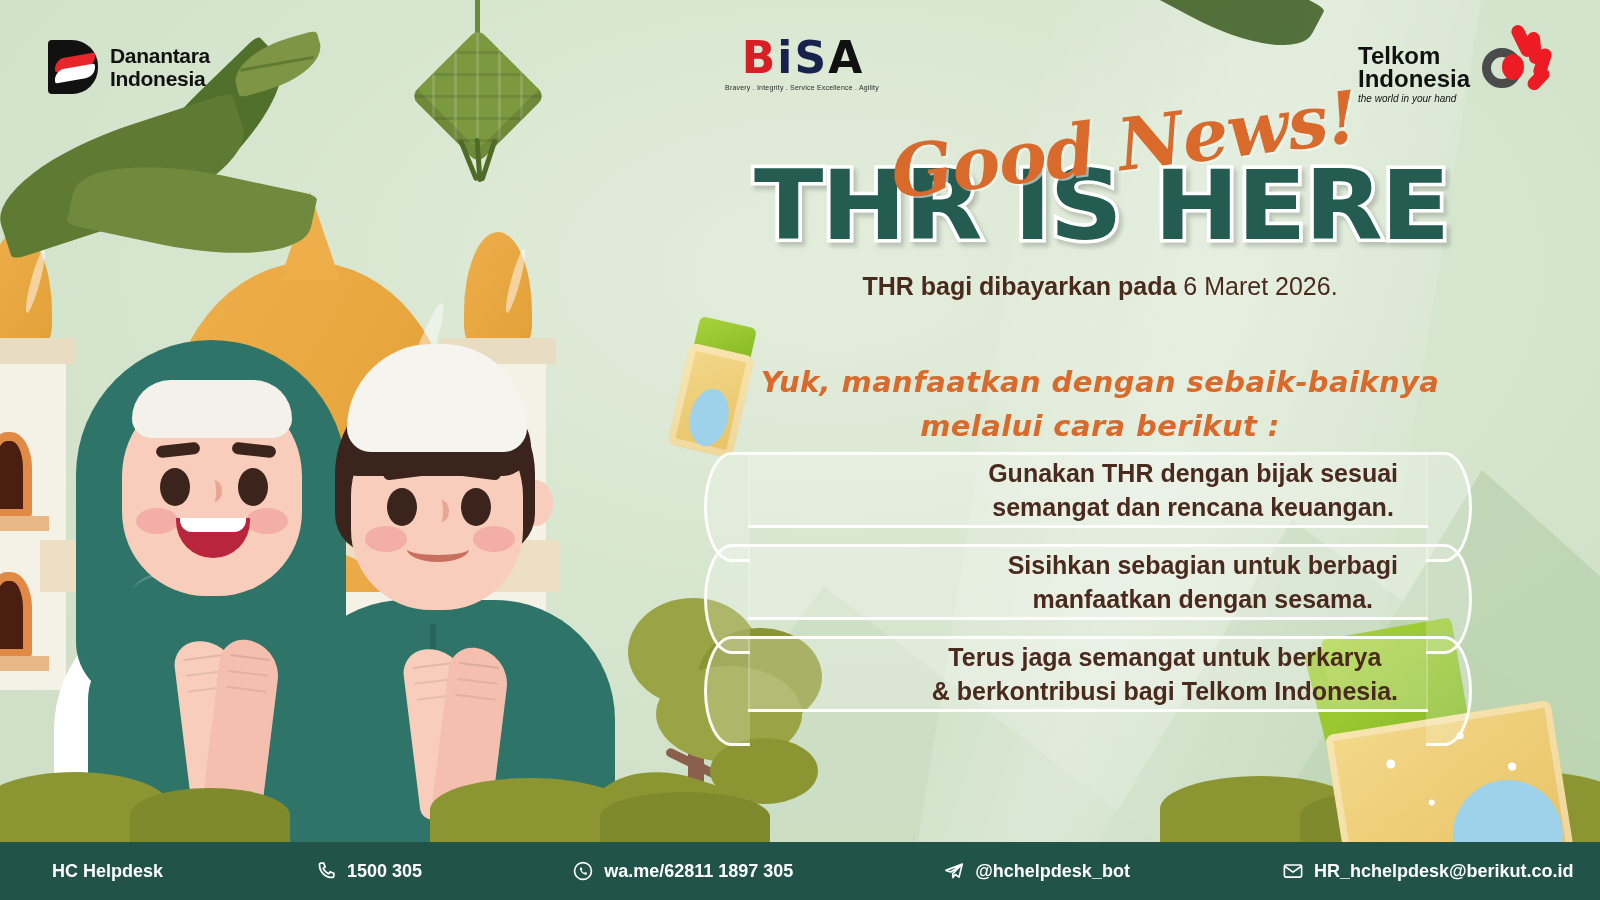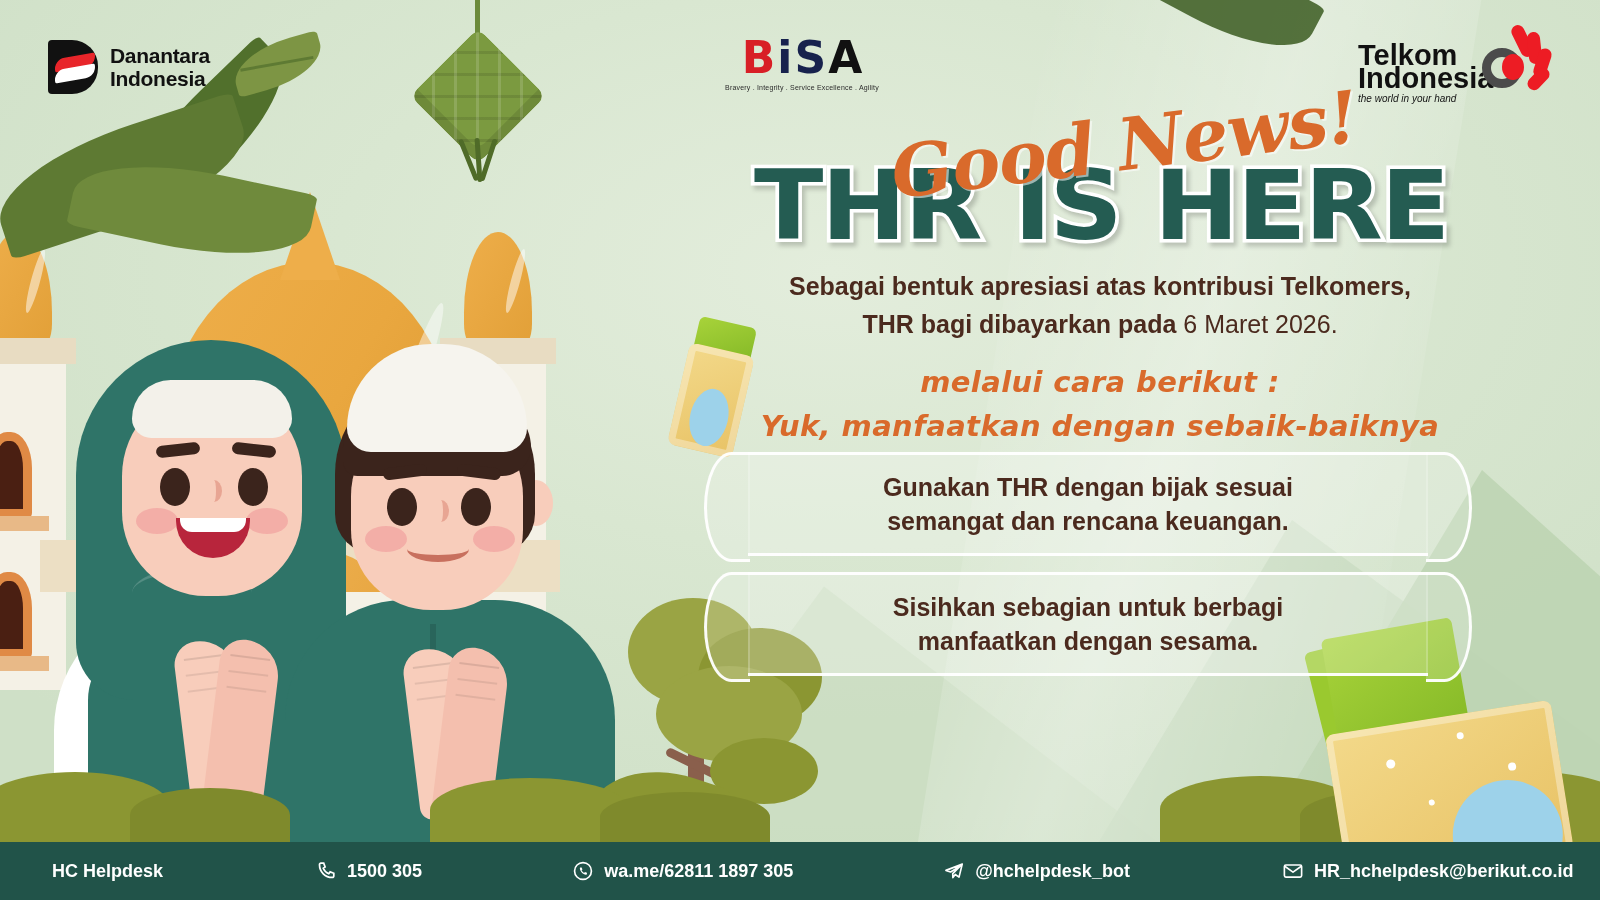--- a/index.html
+++ b/index.html
@@ -175,21 +175,21 @@
   .logo-bisa .L { font-weight:bold; font-size:44px; line-height:44px; font-family:"DejaVu Sans", sans-serif; }
   .logo-bisa .b { color:#d81f26; } .logo-bisa .i { color:#17224d; }
   .logo-bisa .s { color:#17224d; } .logo-bisa .a { color:#111; }
   .logo-bisa .tag { margin-top:4px; font-size:7px; color:#2b2b2b; letter-spacing:.2px; }
 
   .logo-telkom { position:absolute; right:42px; top:30px; width:200px; text-align:left; }
   .logo-telkom .mark { position:absolute; right:8px; top:-4px; width:78px; height:64px; }
   .logo-telkom .mark .ring { position:absolute; left:10px; top:22px; width:40px; height:40px; border:9px solid #4b4b4b; border-radius:50%; }
   .logo-telkom .mark .dot { position:absolute; left:30px; top:28px; width:22px; height:26px; background:#ed1c24; border-radius:50% 50% 50% 50%; }
   .logo-telkom .mark .f { position:absolute; background:#ed1c24; border-radius:8px; }
-  .logo-telkom .name { color:#111; font-weight:bold; font-size:29px; line-height:23px; padding-top:14px; }
+  .logo-telkom .name { color:#111; font-weight:bold; font-size:24px; line-height:23px; padding-top:14px; }
   .logo-telkom .tag { color:#111; font-size:10px; font-style:italic; margin-top:3px; }
 
   
   .content { position:absolute; left:735px; top:92px; width:730px; }
   .goodnews {
     position:absolute; left:155px; top:10px;
     font-family:"DejaVu Serif", serif; font-style:italic; font-weight:bold;
     font-size:72px; color:#d96a2b; transform:rotate(-7deg);
     letter-spacing:-1px; text-shadow:2px 2px 0 rgba(255,255,255,.55); z-index:3;
   }
@@ -207,22 +207,22 @@
   .sub .strong { font-weight:normal; }
   .invite {
     position:absolute; left:0; top:268px; width:730px; text-align:center;
     color:#d96a2b; font-size:29px; line-height:44px; font-weight:bold;
     font-family:"DejaVu Sans", sans-serif; font-style:italic; letter-spacing:.4px;
   }
 
   
   .boxes { position:absolute; left:748px; top:452px; width:680px; }
   .obox {
-    position:relative; width:680px; height:104px; margin-bottom:16px;
-    display:flex; align-items:center; justify-content:center;
+    position:relative; width:680px; height:76px; margin-bottom:16px;
+    display:flex; align-items:center; justify-content:flex-end;
     background:rgba(255,255,255,.26);
     border-top:3px solid rgba(255,255,255,.95);
     border-bottom:3px solid rgba(255,255,255,.95);
   }
   .obox .cap-l, .obox .cap-r {
     position:absolute; top:-3px; width:46px; height:110px;
     border-top:3px solid rgba(255,255,255,.95);
     border-bottom:3px solid rgba(255,255,255,.95);
   }
   .obox .cap-l { left:-44px; border-left:3px solid rgba(255,255,255,.95);
@@ -425,28 +425,27 @@
       <div>Telkom</div>
       <div>Indonesia</div>
     </div>
     <div class="tag">the world in your hand</div>
   </div>
 
   <div class="content">
     <div class="goodnews">Good News!</div>
     <div class="thr-here">THR IS HERE</div>
     <div class="sub">
-      <div>Sebagai bentuk apresiasi atas kontribusi Telkomers,</div>
       <div>
         <span>THR bagi dibayarkan pada </span><span class="strong">6 Maret 2026.</span>
       </div>
     </div>
     <div class="invite">
+      <div>Yuk, manfaatkan dengan sebaik-baiknya</div>
       <div>melalui cara berikut :</div>
-      <div>Yuk, manfaatkan dengan sebaik-baiknya</div>
     </div>
   </div>
 
   <div class="boxes">
 
     <div class="obox">
       <div class="cap-l"></div>
       <div class="cap-r"></div>
       <div class="txt">
         <div>Gunakan THR dengan bijak sesuai</div>
@@ -456,20 +455,28 @@
 
     <div class="obox">
       <div class="cap-l"></div>
       <div class="cap-r"></div>
       <div class="txt">
         <div>Sisihkan sebagian untuk berbagi</div>
         <div>manfaatkan dengan sesama.</div>
       </div>
     </div>
 
+    <div class="obox">
+      <div class="cap-l"></div>
+      <div class="cap-r"></div>
+      <div class="txt">
+        <div>Terus jaga semangat untuk berkarya</div>
+        <div>&amp; berkontribusi bagi Telkom Indonesia.</div>
+      </div>
+    </div>
   </div>
 
   <div class="footer">
     <div class="item f1">
       <span>HC Helpdesk</span>
     </div>
 
     <div class="item f2">
       <span class="ic">
         <svg viewBox="0 0 24 24" width="22" height="22" fill="none" stroke="#fff" stroke-width="1.9">

